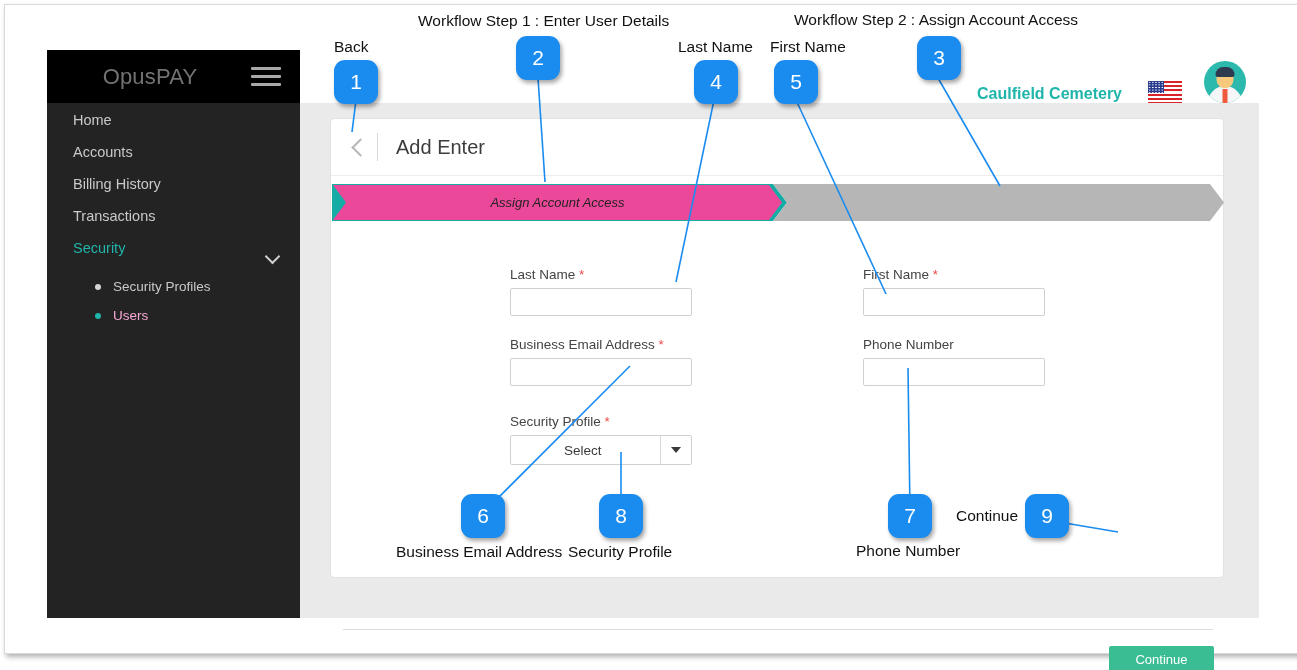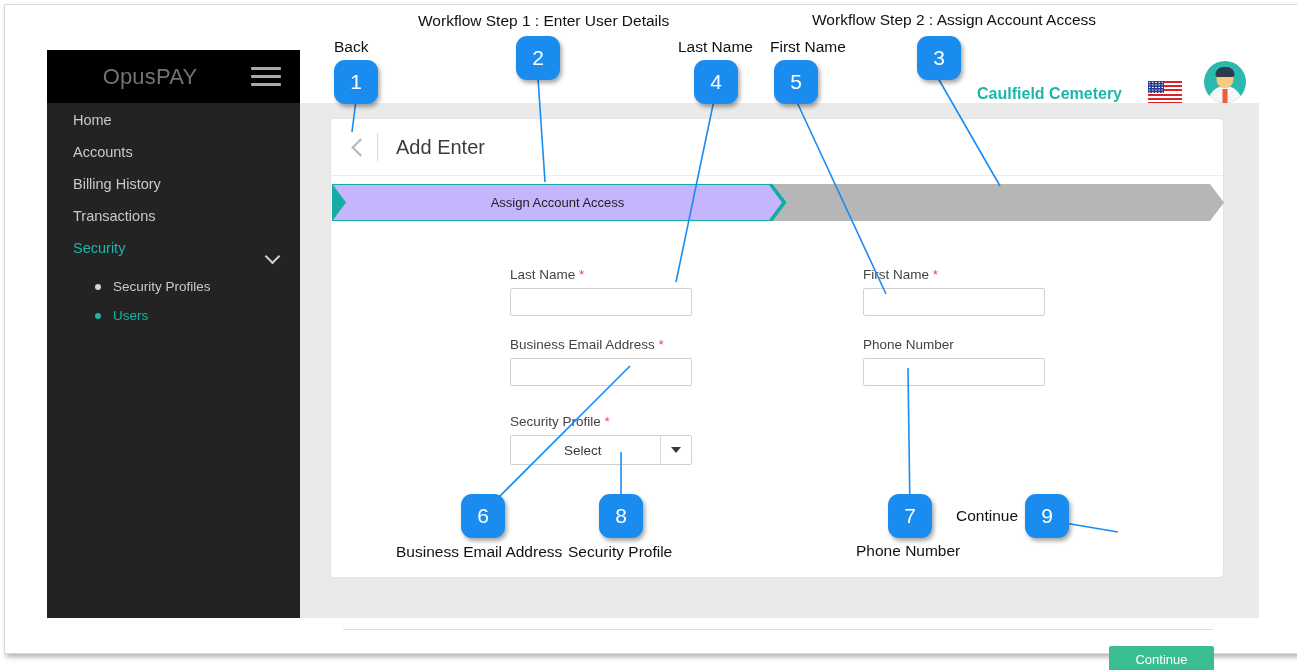--- a/index.html
+++ b/index.html
@@ -40,21 +40,21 @@
     color:#c9c9c9;font-size:14.5px;cursor:pointer;position:relative;
   }
   .nav-item.active{color:#1fb5ab;}
   .chev{
     position:absolute;right:22px;top:11px;width:9px;height:9px;
     border-right:2px solid #cfcfcf;border-bottom:2px solid #cfcfcf;
     transform:rotate(45deg);
   }
   .nav-sub{height:29px;display:flex;align-items:center;padding-left:48px;color:#c9c9c9;font-size:13.5px;cursor:pointer;}
   .nav-sub .dot{width:6px;height:6px;border-radius:50%;background:#d6d6d6;margin-right:12px;flex:none;}
-  .nav-sub.active{color:#14b8a6;}
+  .nav-sub.active{color:#f9a8d4;}
   .nav-sub.active .dot{background:#1fb5ab;}
 
   
   .topbar{
     position:absolute;left:295px;top:45px;width:959px;height:53px;
     background:#ffffff;display:flex;align-items:flex-end;justify-content:flex-end;
     padding-right:13px;box-sizing:border-box;
   }
   .org-name{color:#1fb5ab;font-size:16px;font-weight:bold;margin-right:26px;}
   .flag{width:34px;height:22px;margin-right:22px;position:relative;overflow:hidden;background:#ffffff;}
@@ -87,21 +87,21 @@
   
   .steps{position:absolute;left:1px;top:65px;width:892px;height:37px;}
   .step{position:absolute;top:0;height:37px;display:flex;align-items:center;justify-content:center;font-size:13px;}
   .step1{left:0;width:455px;background:#15aca6;color:#ffffff;
     clip-path:polygon(0 0, 441px 0, 455px 50%, 441px 100%, 0 100%);}
   .step2-border{position:absolute;left:441px;top:0;width:451px;height:37px;
     clip-path:polygon(0 0, 437px 0, 451px 50%, 437px 100%, 0 100%, 14px 50%);
     background:#b6b6b6;}
   .step2-inner{position:absolute;left:1px;top:1px;width:449px;height:35px;
     clip-path:polygon(0 0, 436px 0, 449px 50%, 436px 100%, 0 100%, 13px 50%);
-    background:#c4b5fd;display:flex;align-items:center;justify-content:center;font-size:13px;color:#222;}
+    background:#ec4899;display:flex;align-items:center;justify-content:center;font-size:13px;color:#222;font-style:italic;}
 
   
   .form{position:absolute;left:0;top:120px;width:892px;}
   .field{position:absolute;}
   .field label{display:block;font-size:13.5px;color:#444;margin-bottom:6px;}
   .req{color:#ef4a4a;}
   .field input{
     width:182px;height:28px;border:1px solid #d0d0d0;border-radius:2px;
     background:#ffffff;box-sizing:border-box;font-size:13px;padding:0 7px;
     font-family:"Liberation Sans",sans-serif;outline:none;
@@ -278,21 +278,21 @@
     <div class="badge" style="left:774px;top:60px;">5</div>
     <div class="badge" style="left:461px;top:494px;">6</div>
     <div class="badge" style="left:599px;top:494px;">8</div>
     <div class="badge" style="left:888px;top:494px;">7</div>
     <div class="badge" style="left:1025px;top:494px;">9</div>
   </div>
 
   <div>
     <div class="anno-label" style="left:334px;top:38px;">Back</div>
     <div class="anno-label" style="left:418px;top:12px;">Workflow Step 1 : Enter User Details</div>
-    <div class="anno-label" style="left:794px;top:11px;margin-left:18px;">Workflow Step 2 : Assign Account Access</div>
+    <div class="anno-label" style="left:794px;top:11px;">Workflow Step 2 : Assign Account Access</div>
     <div class="anno-label" style="left:678px;top:38px;">Last Name</div>
     <div class="anno-label" style="left:770px;top:38px;">First Name</div>
     <div class="anno-label" style="left:396px;top:543px;">Business Email Address</div>
     <div class="anno-label" style="left:568px;top:543px;">Security Profile</div>
     <div class="anno-label" style="left:856px;top:542px;">Phone Number</div>
     <div class="anno-label" style="left:956px;top:507px;">Continue</div>
   </div>
 
 </div>
 

